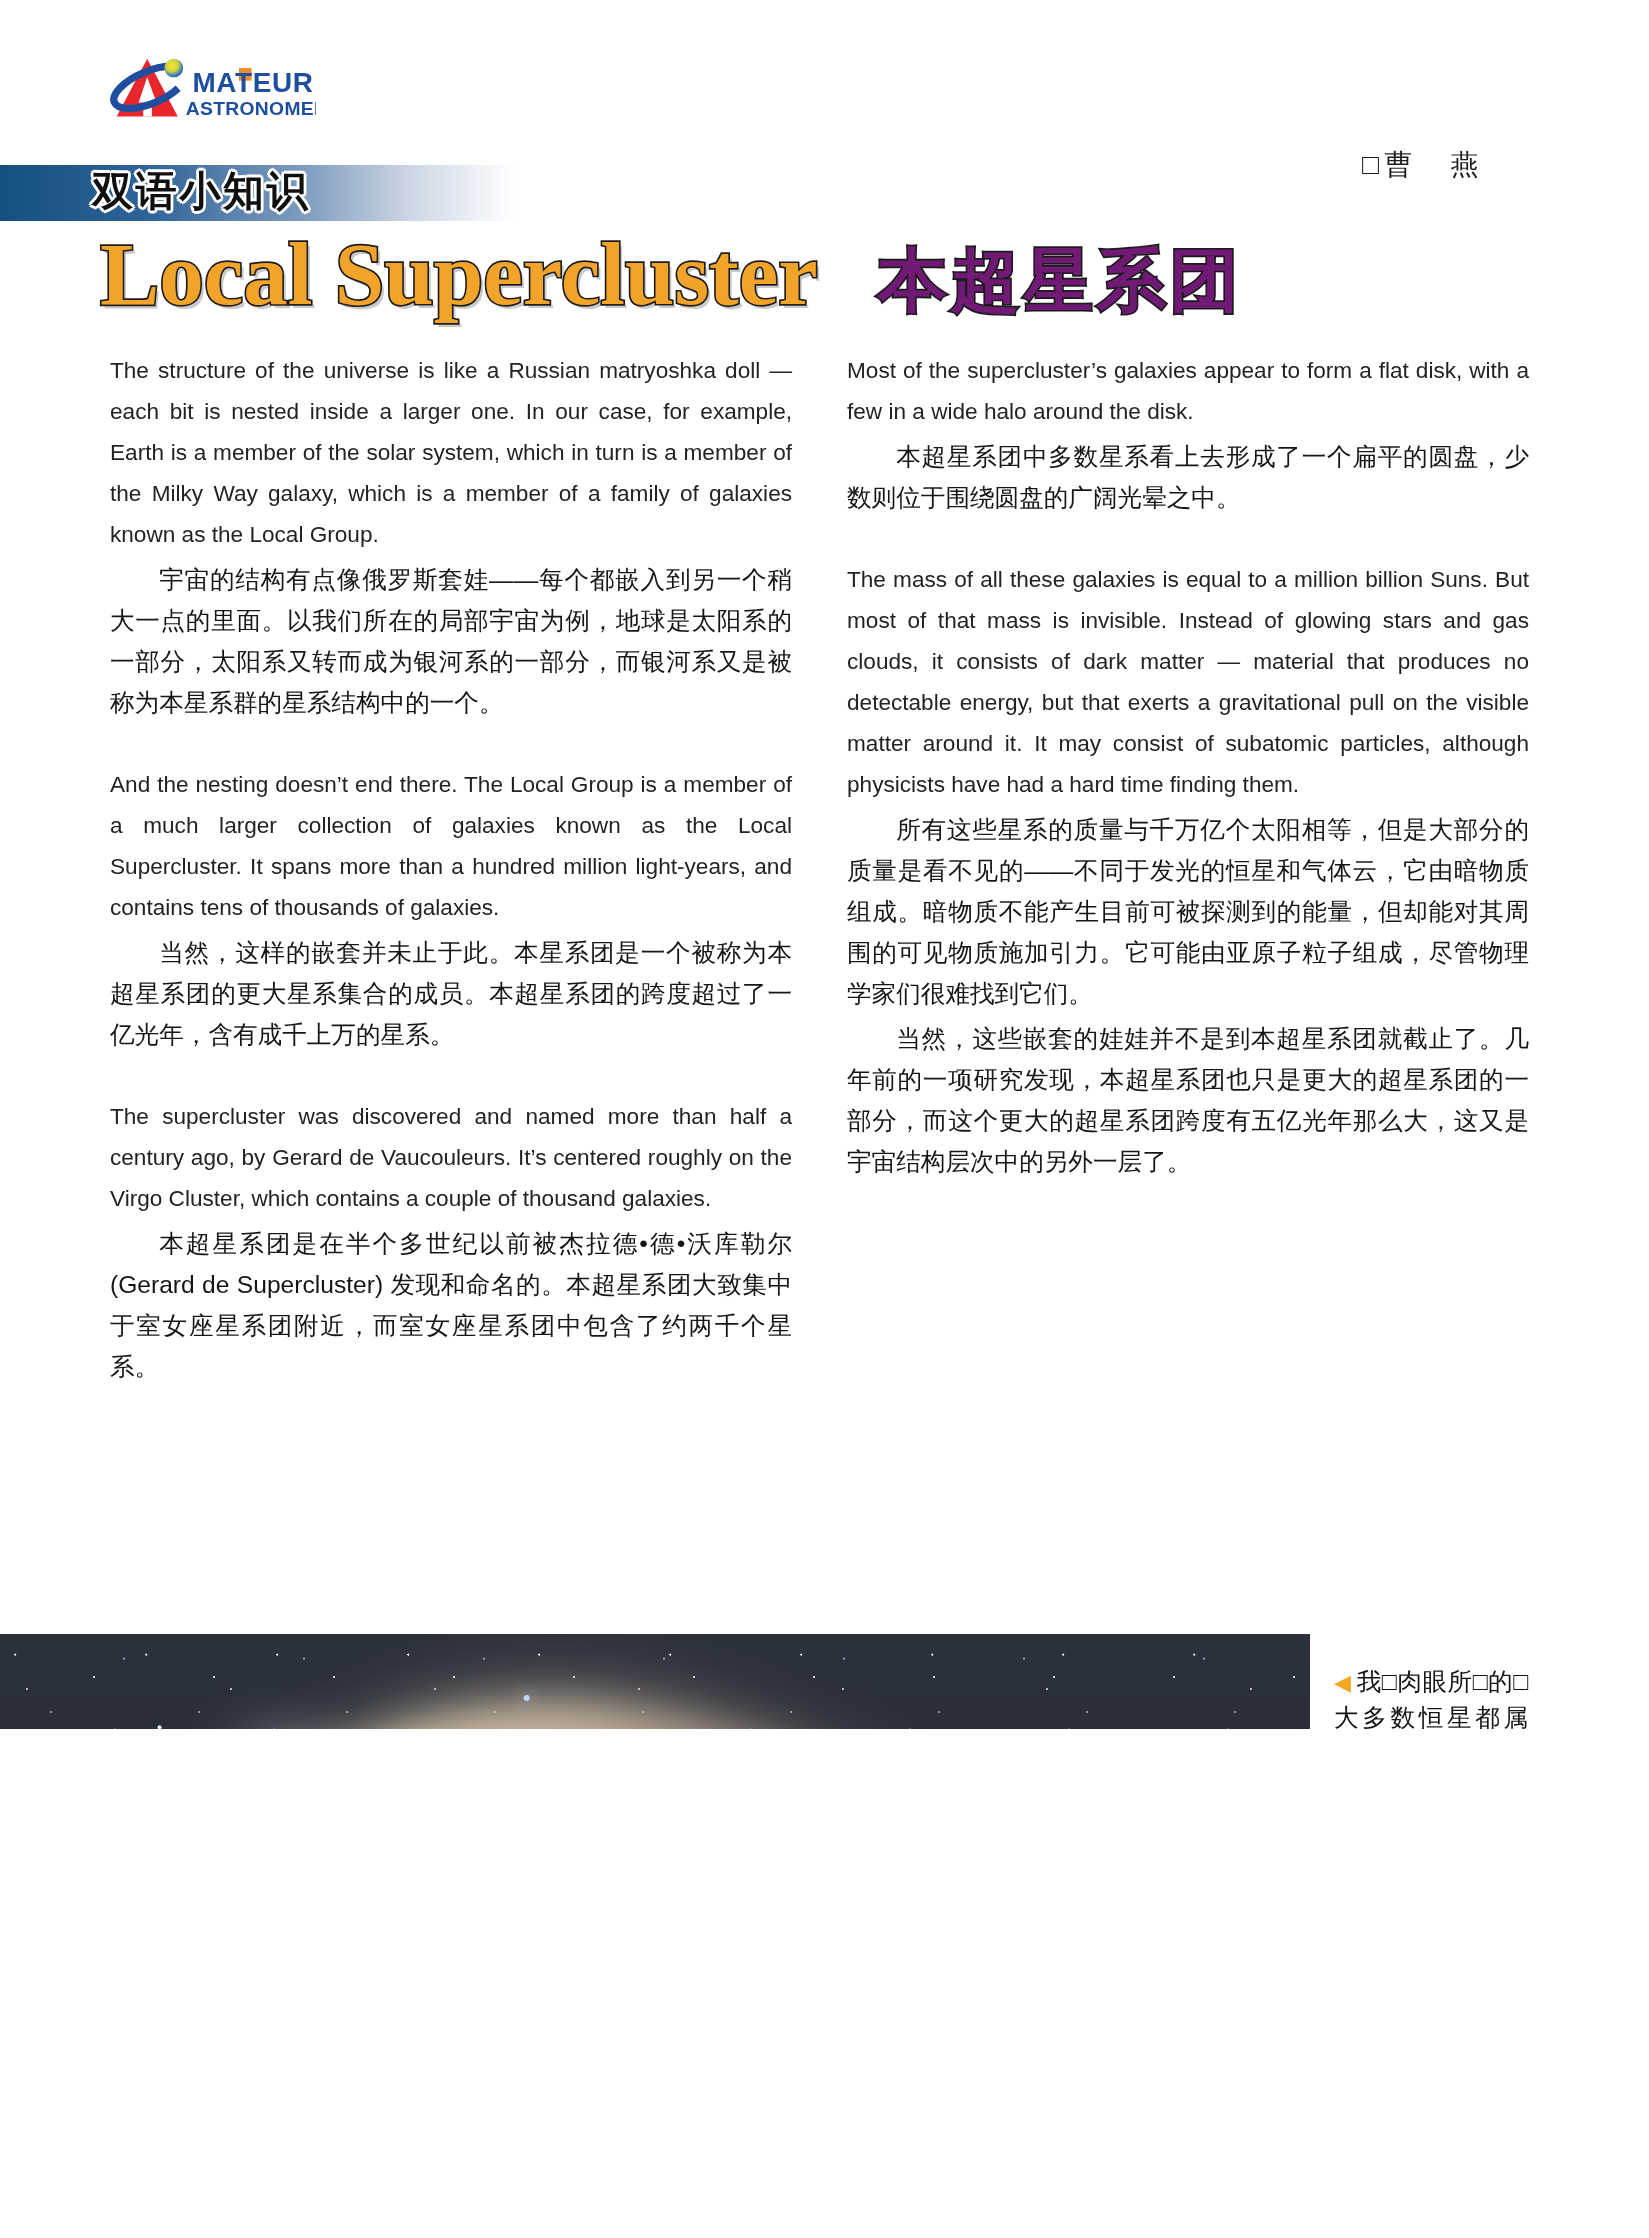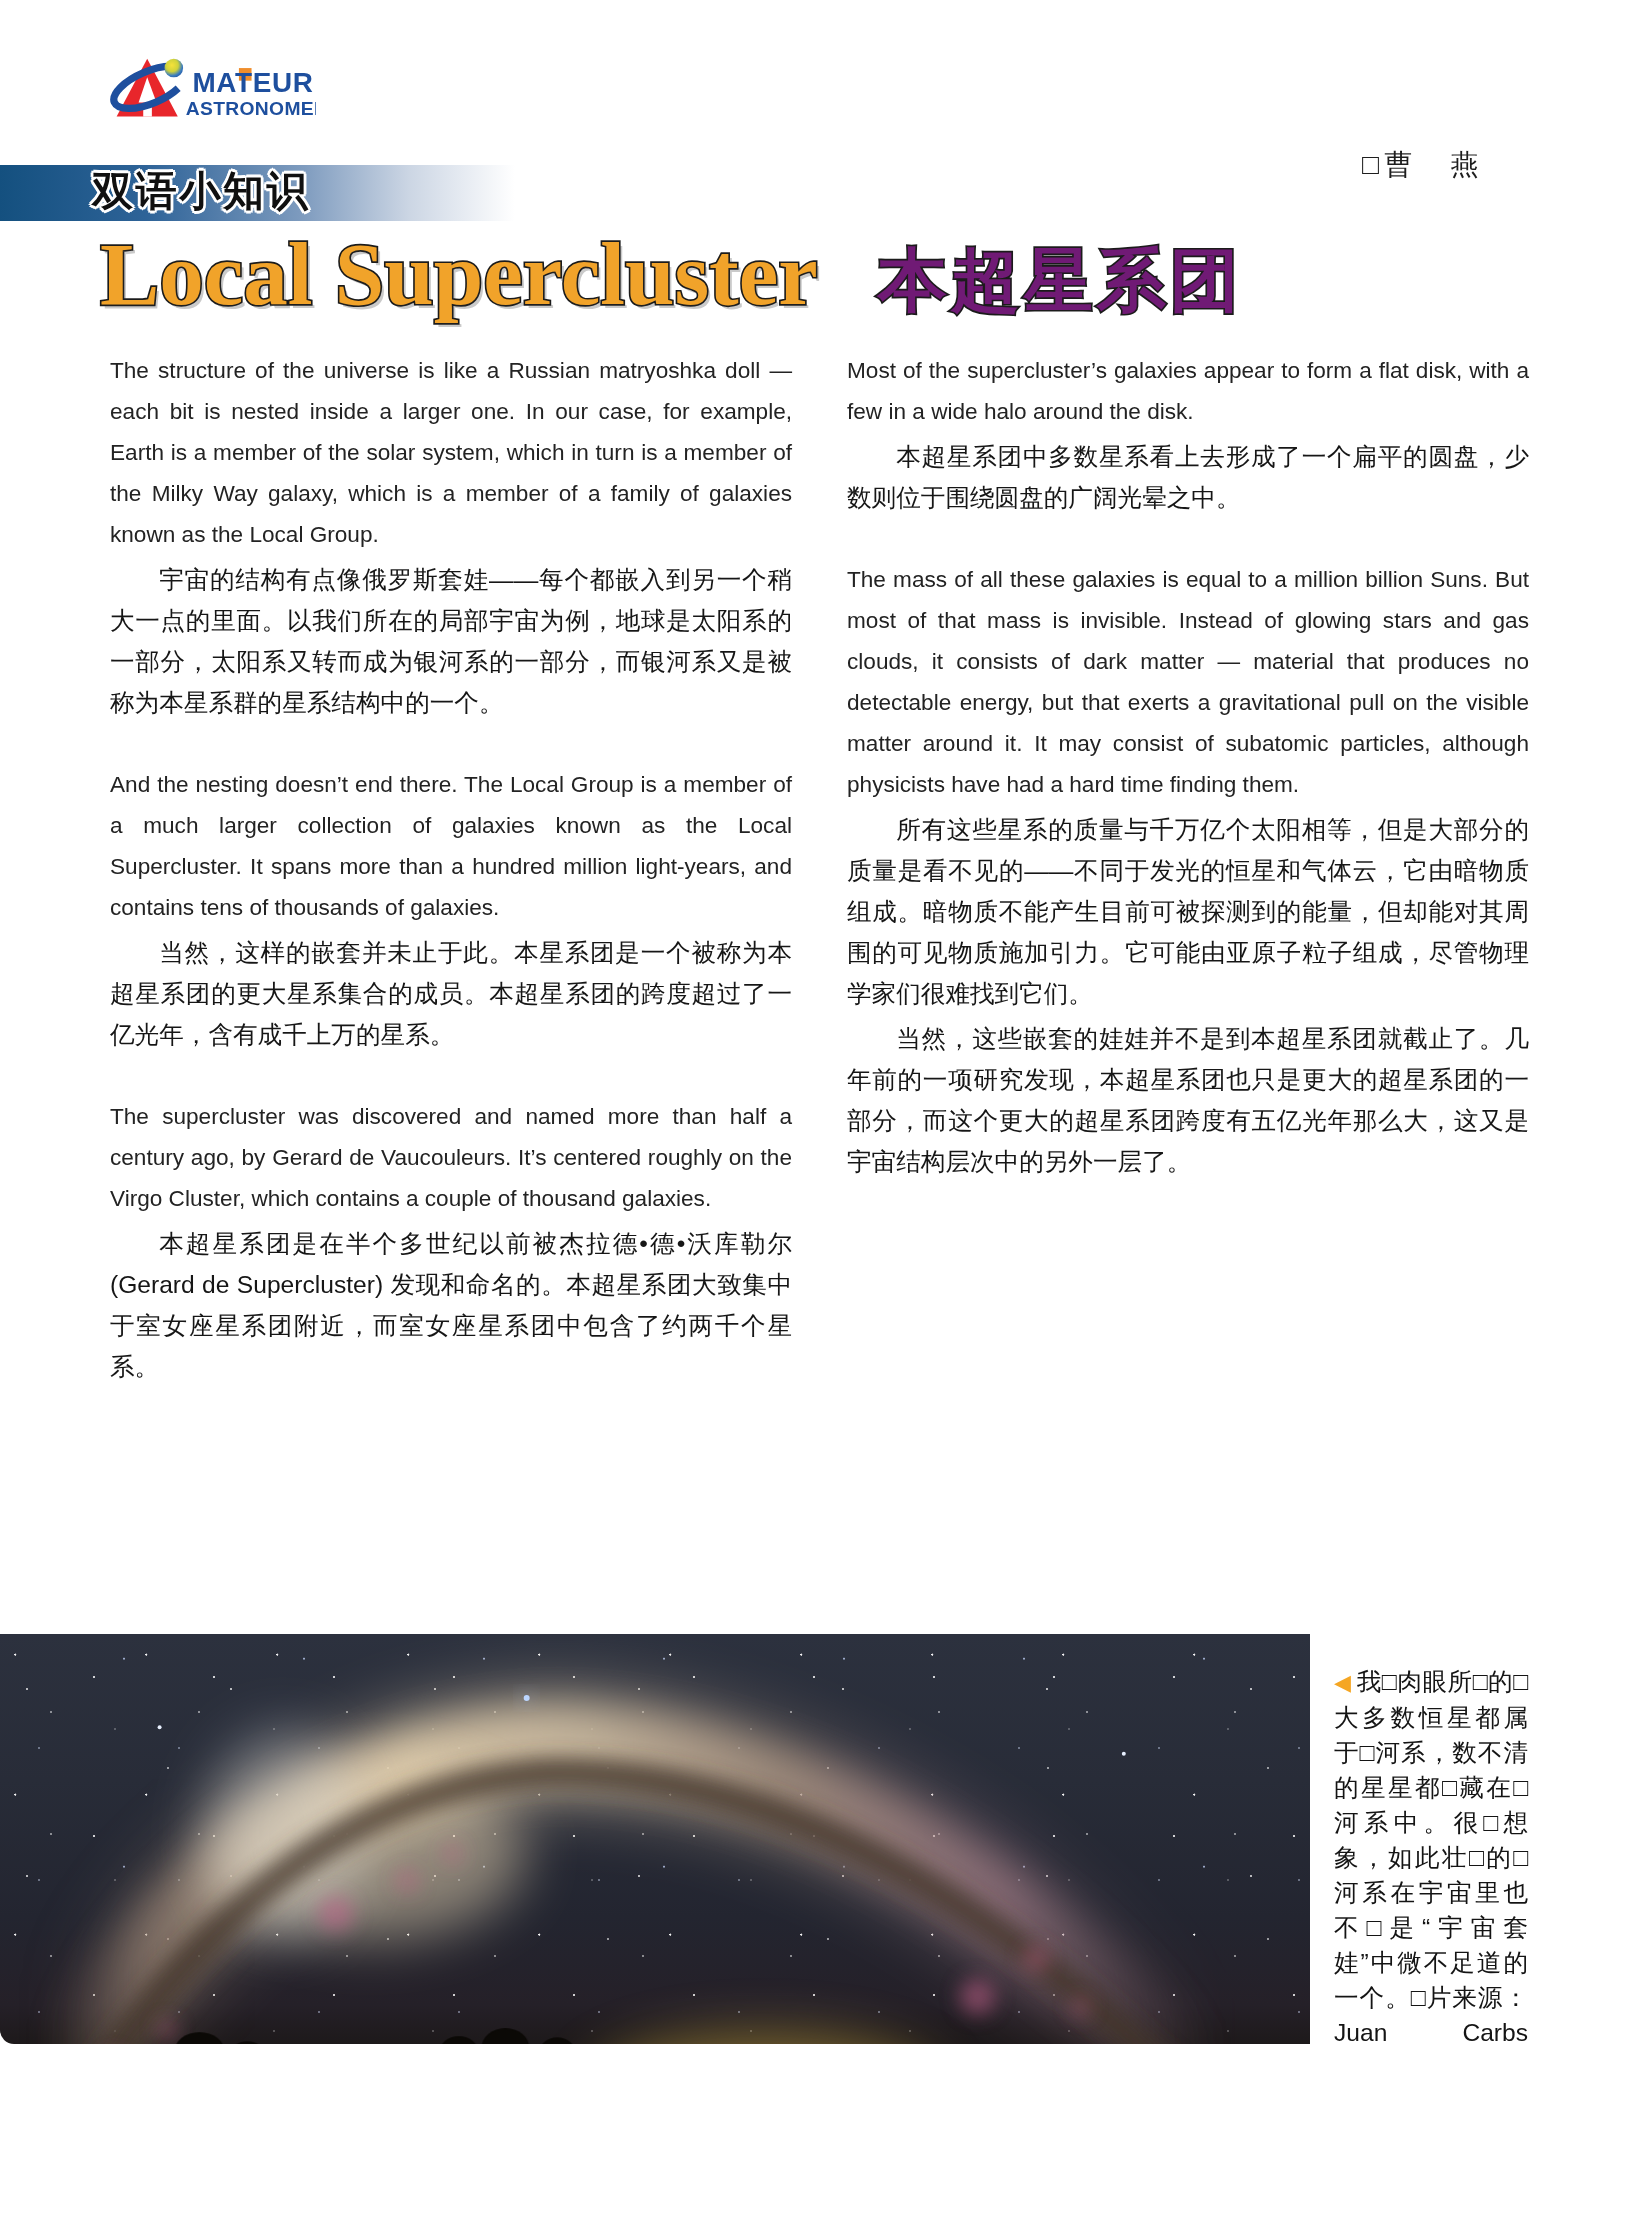--- a/index.html
+++ b/index.html
@@ -1,17 +1,17 @@
 <!DOCTYPE html>
 <html style="font-size:10.6px"><head>
 <meta charset="utf-8">
 <style>
   html,body{margin:0;padding:0;background:#fff;}
-  .page{position:relative;width:1649px;height:2044px;background:#fff;overflow:hidden;
-        font-family:"Liberation Sans",sans-serif;color:#1d1d1b;border-radius:14px;}
+  .page{position:relative;width:1649px;height:1729px;background:#fff;overflow:hidden;
+        font-family:"Liberation Sans",sans-serif;color:#1d1d1b;}
 
   
   .logo{position:absolute;left:110px;top:56px;width:206px;height:64px;}
   .author{position:absolute;left:1362px;top:146px;font-size:28px;color:#1e1e1e;letter-spacing:5.3px;white-space:nowrap;}
 
   
   .banner{position:absolute;left:0;top:165px;width:585px;height:56px;
           background:linear-gradient(90deg,#14507f 0%,#2e6398 25%,#7f9cbf 52%,#ccd6e4 70%,rgba(255,255,255,0) 88%);}
   .banner-label{position:absolute;left:92px;top:50%;transform:translateY(-53%);
           font-size:41px;font-weight:bold;color:#101010;letter-spacing:2.7px;white-space:nowrap;

